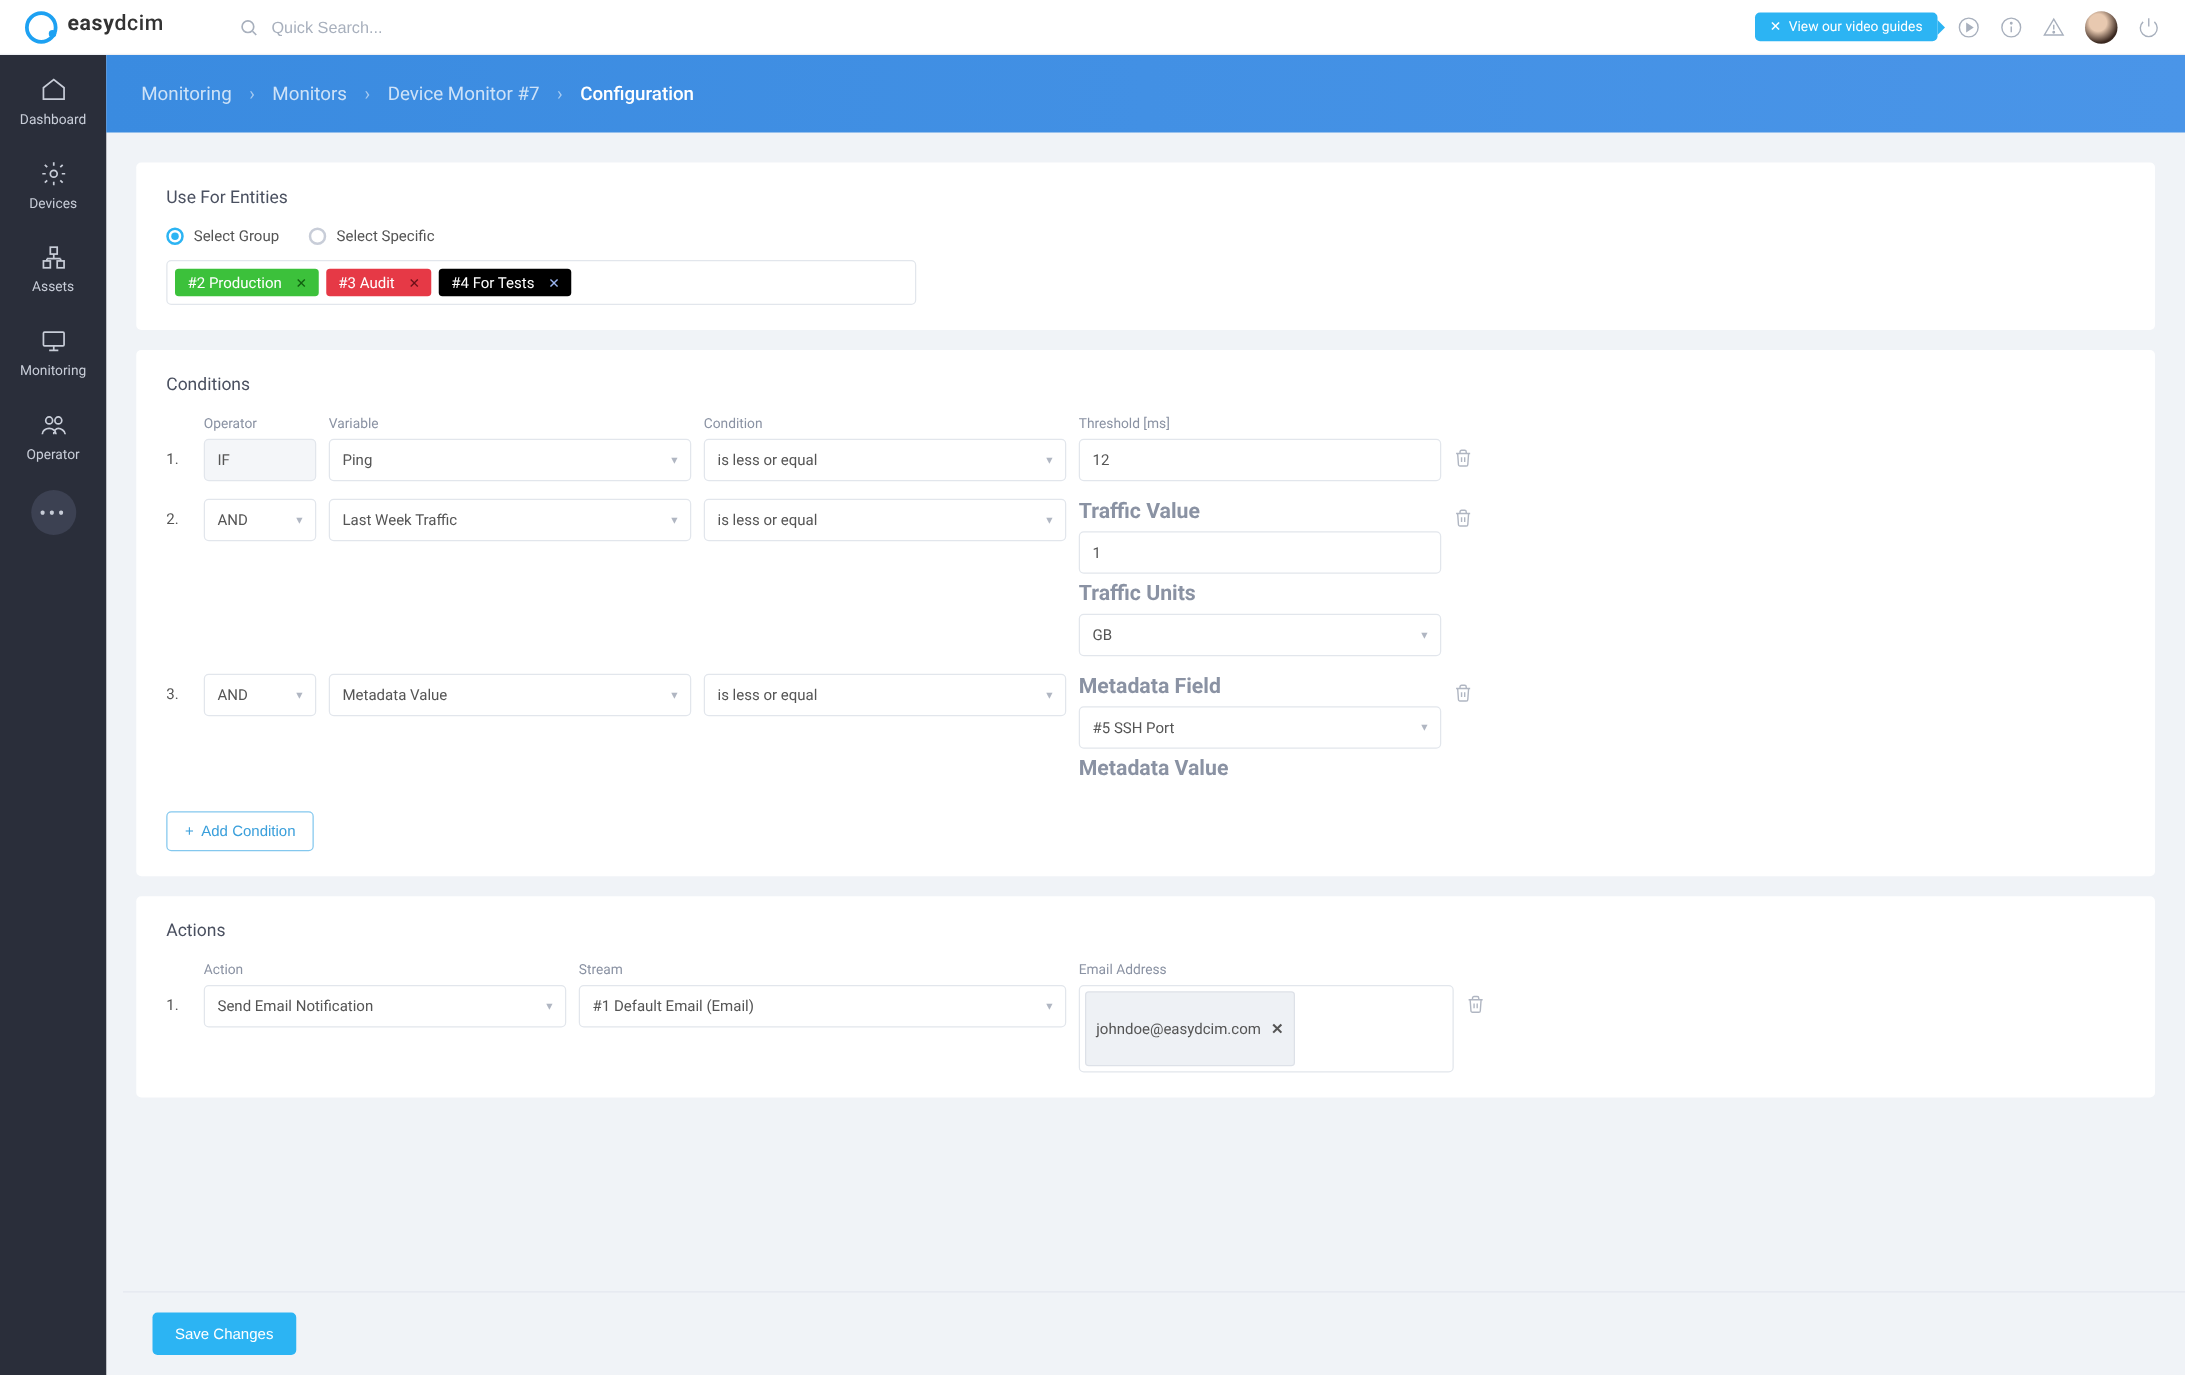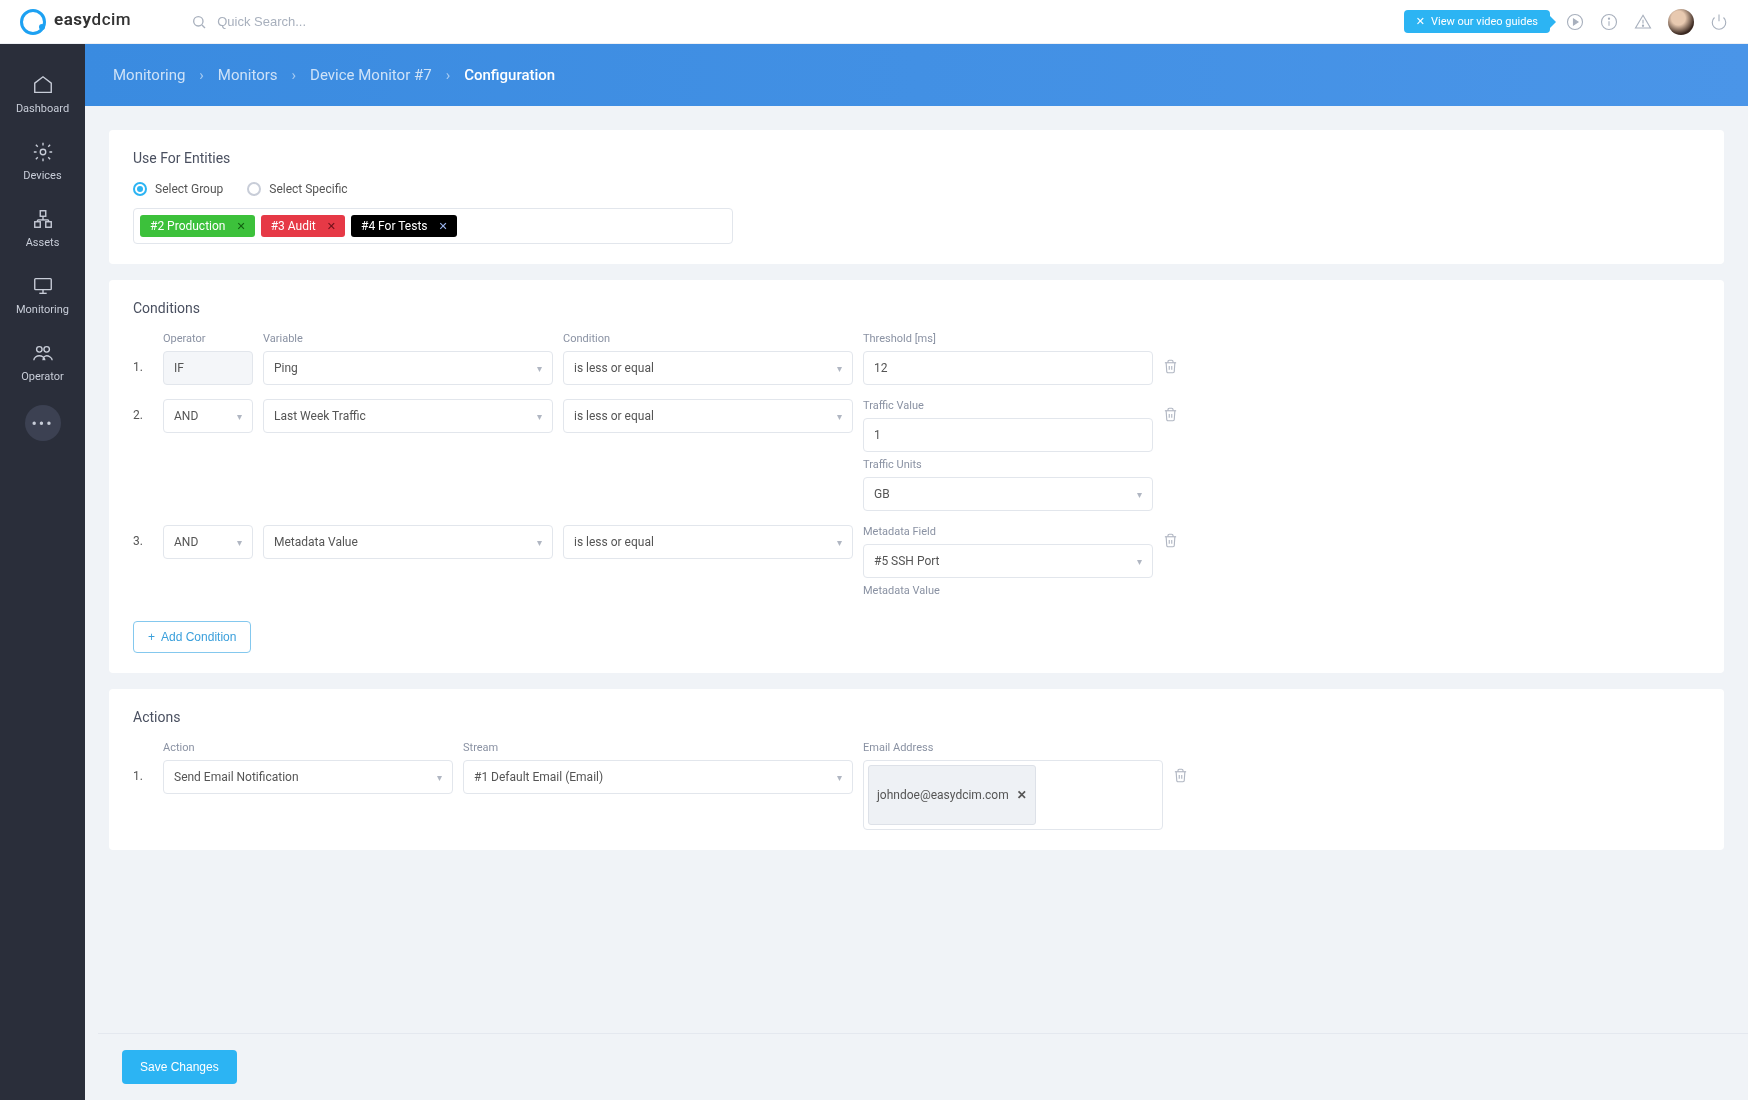--- a/index.html
+++ b/index.html
@@ -18,21 +18,21 @@
 .topbar-right { margin-left: auto; display: flex; align-items: center; gap: 16px; }
 .video-guide { background: #2cb4f3; color: #fff; padding: 5px 12px; border-radius: 4px; font-size: 11px; display: flex; align-items: center; gap: 6px; position: relative; }
 .video-guide::after { content: ""; position: absolute; right: -6px; top: 50%; transform: translateY(-50%); border-left: 6px solid #2cb4f3; border-top: 6px solid transparent; border-bottom: 6px solid transparent; }
 .top-icon { color: #a8b0bd; cursor: pointer; display: flex; align-items: center; }
 .avatar { width: 26px; height: 26px; border-radius: 50%; background: radial-gradient(circle at 40% 35%, #e8c9b0 30%, #3a2820 70%); }
 
 
 .layout { display: flex; min-height: calc(100vh - 44px); }
 
 
-.sidebar { width: 85px; background: #2a2e3a; display: flex; flex-direction: column; align-items: center; padding-top: 18px; gap: 2px; }
+.sidebar { width: 85px; background: #2a2e3a; display: flex; flex-direction: column; align-items: center; padding-top: 5px; gap: 2px; }
 .side-item { width: 100%; padding: 12px 0; display: flex; flex-direction: column; align-items: center; gap: 6px; color: #c8cdd8; cursor: pointer; font-size: 11px; }
 .side-more { width: 36px; height: 36px; border-radius: 50%; background: #3c4152; display: flex; align-items: center; justify-content: center; color: #c8cdd8; margin-top: 8px; cursor: pointer; font-size: 16px; letter-spacing: 2px; }
 
 
 .main { flex: 1; display: flex; flex-direction: column; }
 .breadcrumb-bar { background: linear-gradient(90deg, #3a8be0 0%, #4a95e8 100%); padding: 22px 28px; color: #fff; display: flex; align-items: center; gap: 14px; font-size: 15px; }
 .breadcrumb-bar a { color: rgba(255,255,255,0.75); text-decoration: none; }
 .breadcrumb-bar .sep { color: rgba(255,255,255,0.55); }
 .breadcrumb-bar .current { color: #fff; font-weight: 500; }
 
@@ -59,21 +59,21 @@
 
 .cond-headers { display: grid; grid-template-columns: 20px 90px 290px 290px 290px 30px; gap: 10px; margin-bottom: 6px; padding: 0 0; }
 .cond-headers .hlabel { font-size: 11px; color: #8a92a3; }
 .cond-row { display: grid; grid-template-columns: 20px 90px 290px 290px 290px 30px; gap: 10px; align-items: start; margin-bottom: 14px; }
 .cond-row .num { font-size: 12px; color: #555; padding-top: 9px; }
 .select, .input { border: 1px solid #e2e6ec; border-radius: 4px; padding: 8px 10px; font-size: 12px; color: #555; background: #fff; display: flex; justify-content: space-between; align-items: center; cursor: pointer; min-height: 34px; }
 .select .caret { color: #b0b6c2; font-size: 10px; }
 .select.disabled { background: #f4f6f9; cursor: default; }
 .input { cursor: text; }
 .field-stack { display: flex; flex-direction: column; gap: 6px; }
-.field-label { font-size: 11px; color: #8a92a3; }
+.field-label { font-size: 17px; color: #8a92a3; font-weight: bold; }
 .trash { color: #b0b6c2; cursor: pointer; padding-top: 8px; }
 .trash svg { display:block; }
 
 .add-cond { margin-top: 10px; border: 1px solid #84c8ee; color: #3a9fdb; background: #fff; padding: 8px 14px; border-radius: 4px; font-size: 12px; cursor: pointer; display: inline-flex; align-items: center; gap: 6px; }
 
 
 .act-headers { display: grid; grid-template-columns: 20px 290px 390px 300px 30px; gap: 10px; margin-bottom: 6px; }
 .act-headers .hlabel { font-size: 11px; color: #8a92a3; }
 .act-row { display: grid; grid-template-columns: 20px 290px 390px 300px 30px; gap: 10px; align-items: start; }
 .act-row .num { font-size: 12px; color: #555; padding-top: 9px; }

